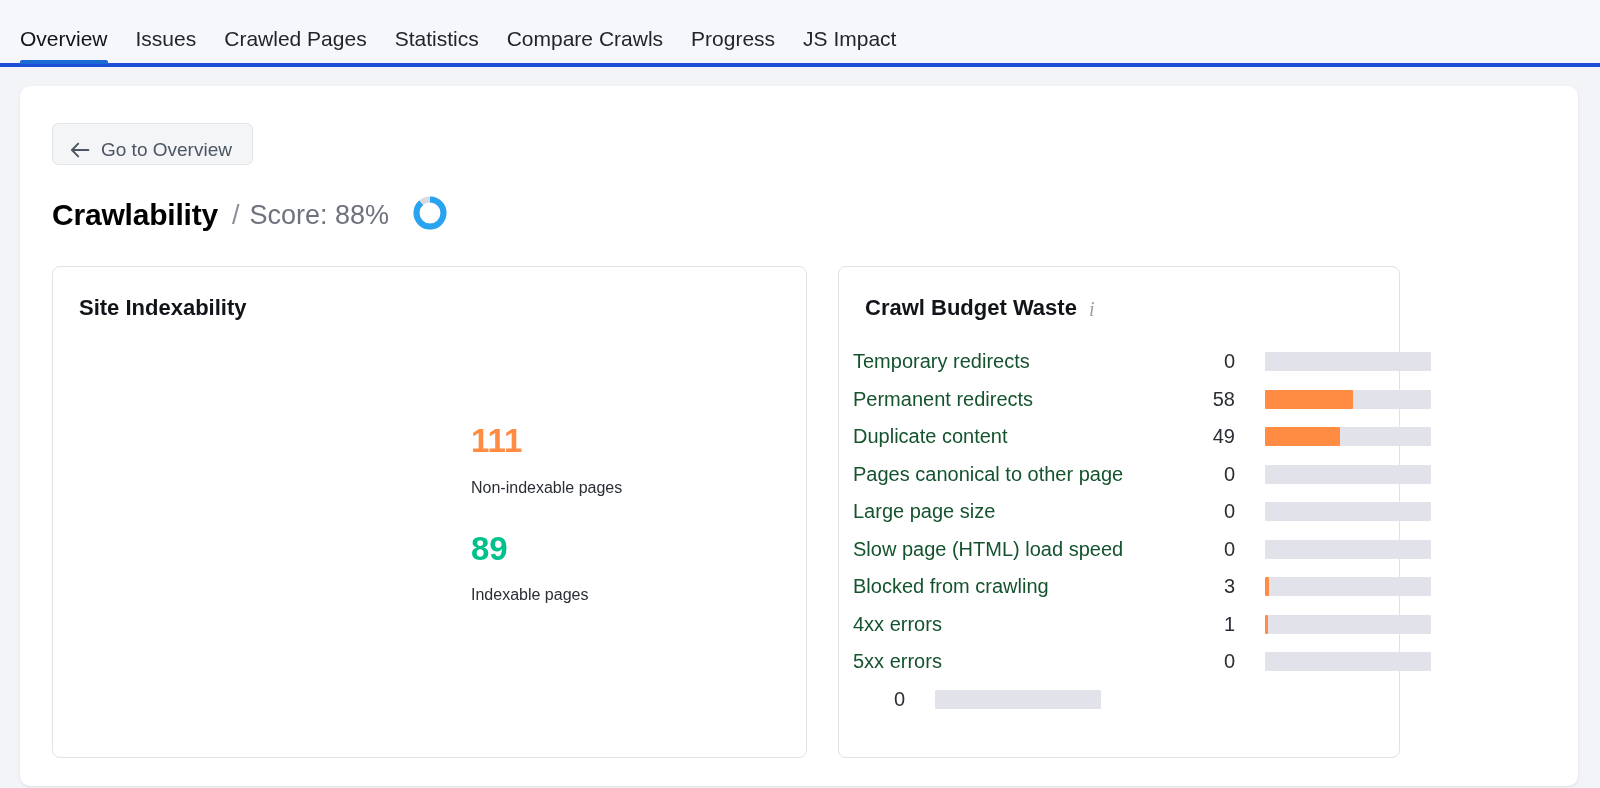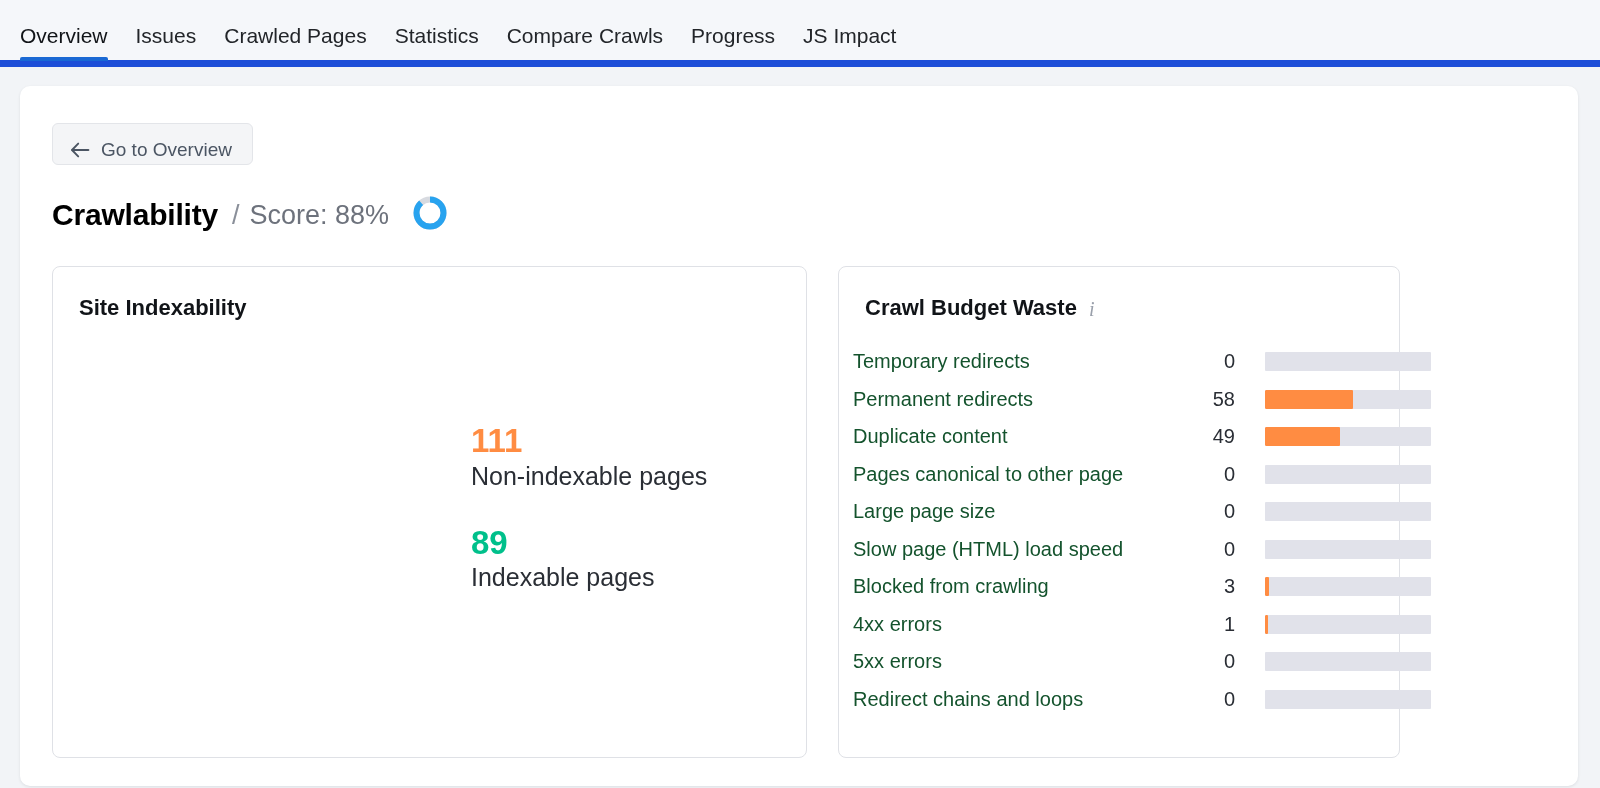--- a/index.html
+++ b/index.html
@@ -12,21 +12,21 @@
     background: #f2f4f7;
     font-family: "Liberation Sans", sans-serif;
     -webkit-font-smoothing: antialiased;
   }
 
   
   .tabbar {
     position: relative;
     height: 67px;
     background: #f5f7fa;
-    border-bottom: 7px solid #1d4ed8;
+    border-bottom: 4px solid #1d4ed8;
     display: flex;
     align-items: flex-end;
     padding: 0 0 0 20px;
   }
   .tab {
     position: relative;
     font-size: 21px;
     color: #222529;
     padding: 0 0 14px 0;
     margin-right: 28px;
@@ -187,23 +187,23 @@
   }
   .legend-block { margin-bottom: 34px; }
   .legend-num {
     font-size: 33px;
     font-weight: bold;
     line-height: 1.08;
   }
   .legend-num.orange { color: #ff8c42; }
   .legend-num.green  { color: #00c08b; }
   .legend-label {
-    font-size: 25px;
+    font-size: 16px;
     color: #2a2e35;
-    margin-top: 3px;
+    margin-top: 20px;
   }
 
   
   .waste-list {
     position: absolute;
     left: 14px;
     top: 76px;
     right: 20px;
   }
   .waste-row {
@@ -361,21 +361,20 @@
             </div>
           </div>
           <div class="waste-row">
             <div class="waste-label">5xx errors</div>
             <div class="waste-value">0</div>
             <div class="waste-track" style="background: rgb(225, 226, 234);">
               <div class="waste-fill" style="width: 0%; background: rgb(255, 140, 66);"></div>
             </div>
           </div>
           <div class="waste-row">
-            <div class="waste-label">Redirect chains and loops</div>
             <div class="waste-value">0</div>
             <div class="waste-track" style="background: rgb(225, 226, 234);">
               <div class="waste-fill" style="width: 0%; background: rgb(255, 140, 66);"></div>
             </div>
           </div>
         </div>
     </div>
 
   </div>
 </div>

